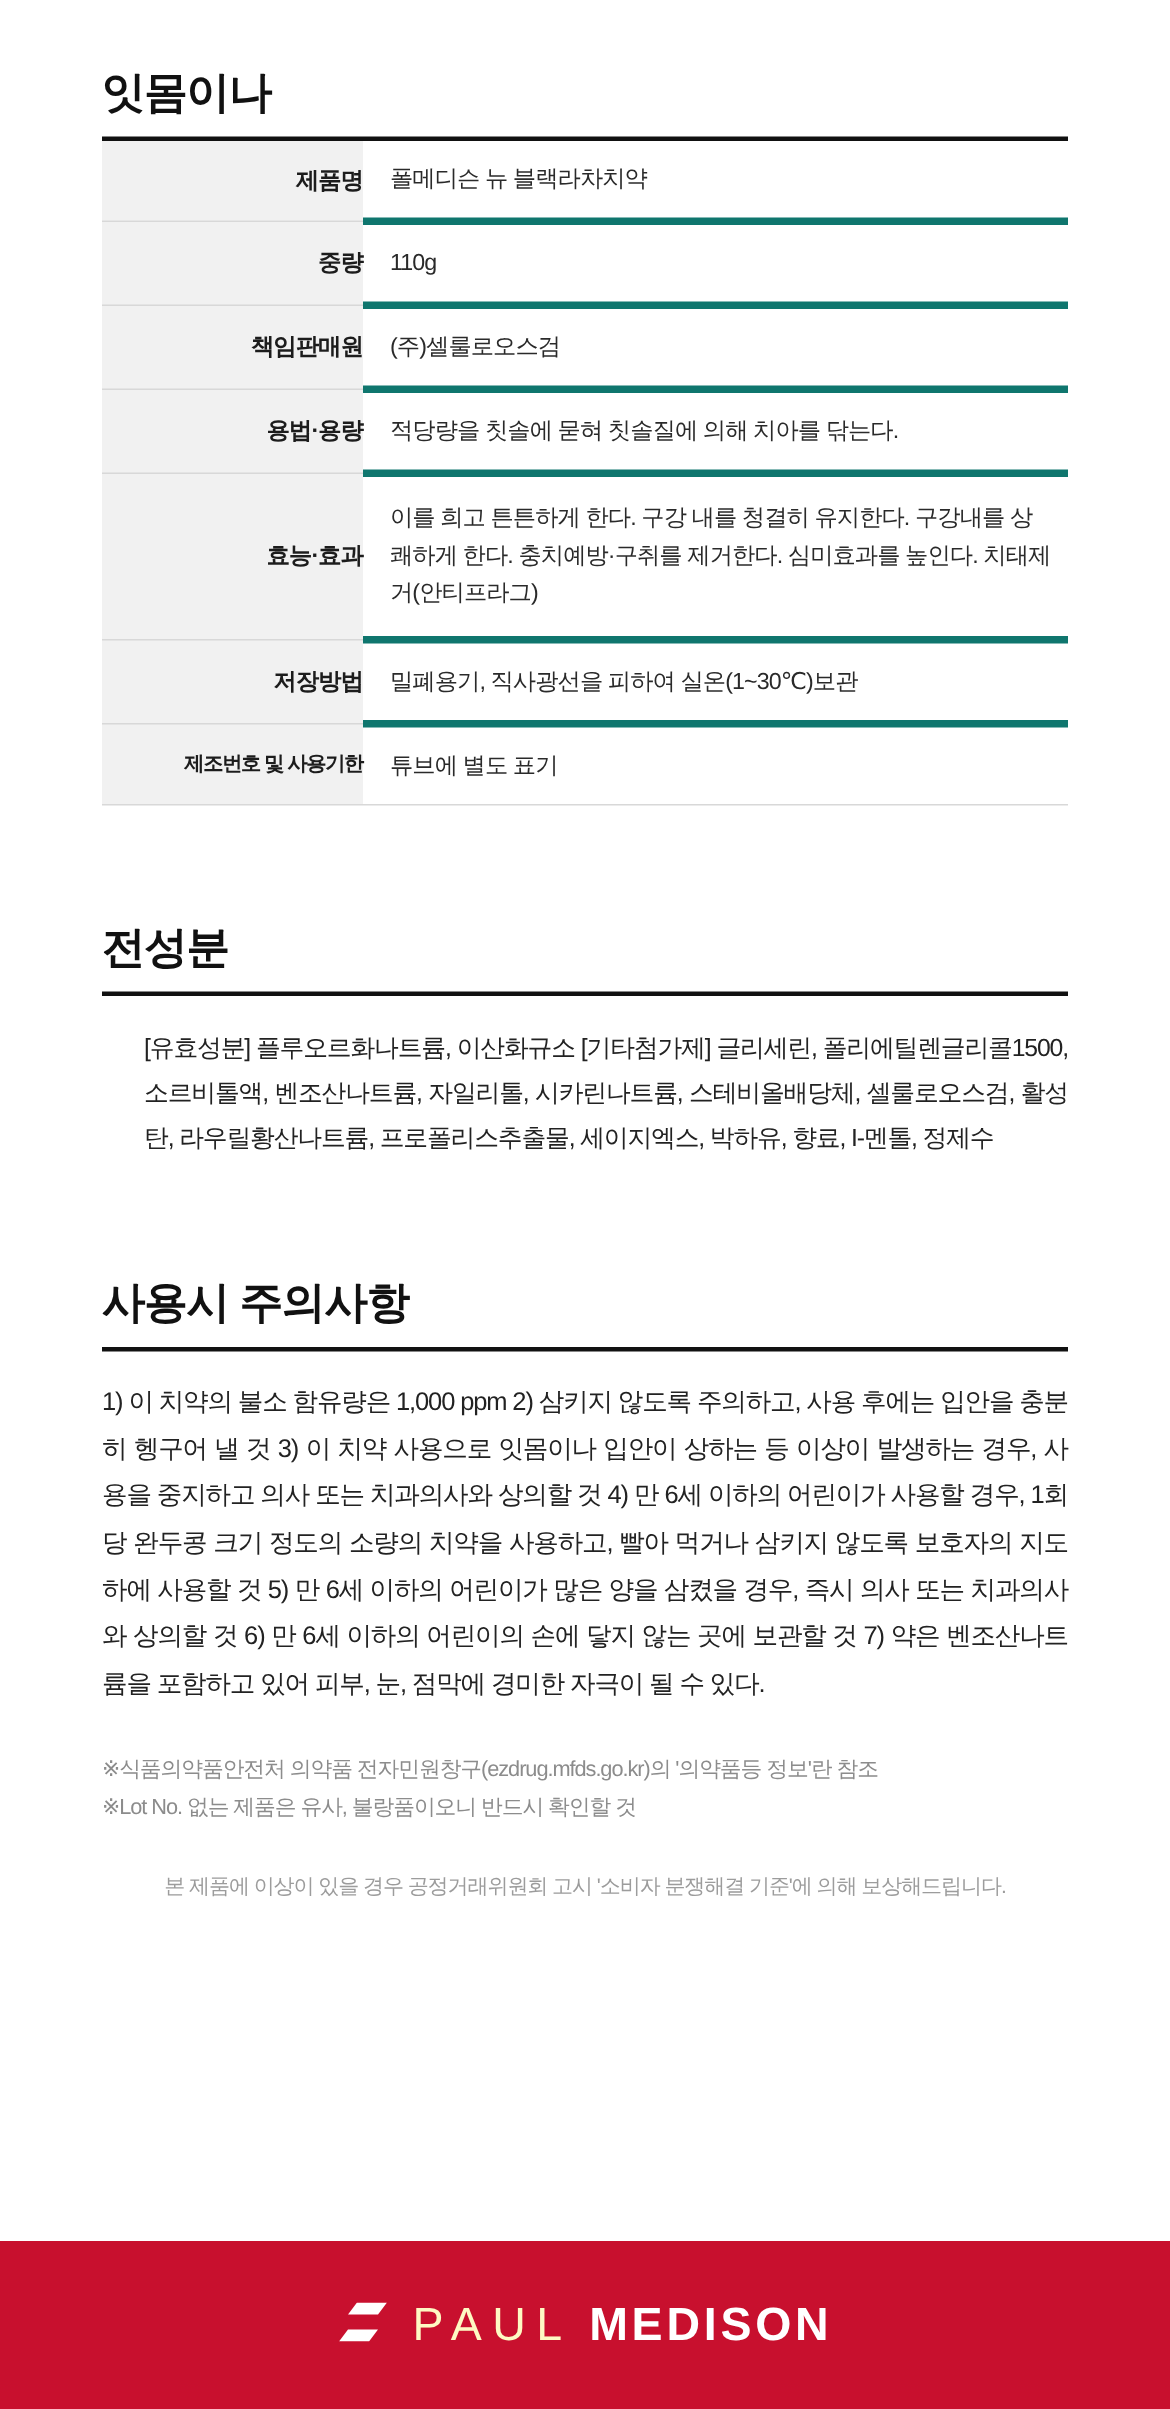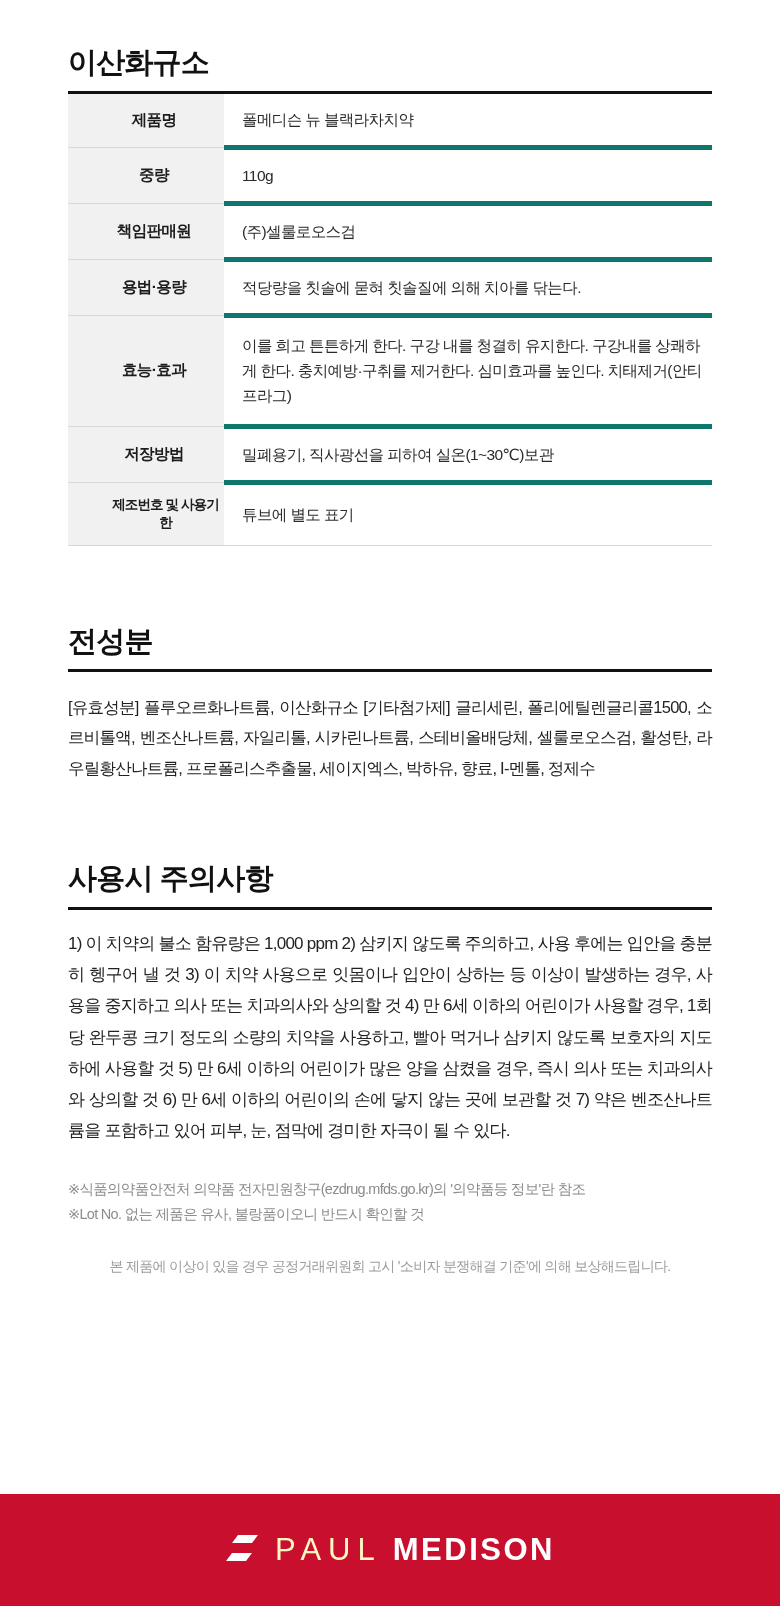--- a/index.html
+++ b/index.html
@@ -45,23 +45,23 @@
   }
 
   
   table.info {
     width: 100%;
     border-collapse: collapse;
     margin-top: 0;
     table-layout: fixed;
   }
   table.info th {
-    width: 156px;
+    width: 174px;
     background: #f1f1f1;
-    text-align: center;
+    text-align: right;
     font-size: 15.5px;
     font-weight: bold;
     letter-spacing: -0.6px;
     color: #1c1c1c;
     padding: 13px 0 13px 16px;
     border-bottom: 1px solid #d8d8d8;
     vertical-align: middle;
   }
   table.info th.small {
     font-size: 13.5px;
@@ -83,20 +83,21 @@
   table.info tr:last-child td { border-bottom: 1px solid #d8d8d8; }
 
   
   .ingredients-body {
     margin-top: 20px;
     font-size: 16.5px;
     line-height: 1.82;
     letter-spacing: -0.75px;
     color: #222;
     text-align: justify;
+    margin-left: 28px;
   }
 
   
   .caution-body {
     margin-top: 18px;
     font-size: 17px;
     line-height: 1.84;
     letter-spacing: -0.75px;
     color: #222;
     text-align: justify;
@@ -154,21 +155,21 @@
   }
 </style>
 </head>
 <body>
 
 <div class="page">
 
   <div class="content">
 
     <section class="sec-product">
-      <h2 class="section-title">이산화규소</h2>
+      <h2 class="section-title">잇몸이나</h2>
       <hr class="rule">
 
       <table class="info">
         <tbody>
           <tr>
             <th>제품명</th>
             <td>폴메디슨 뉴 블랙라차치약</td>
           </tr>
           <tr>
             <th>중량</th>

